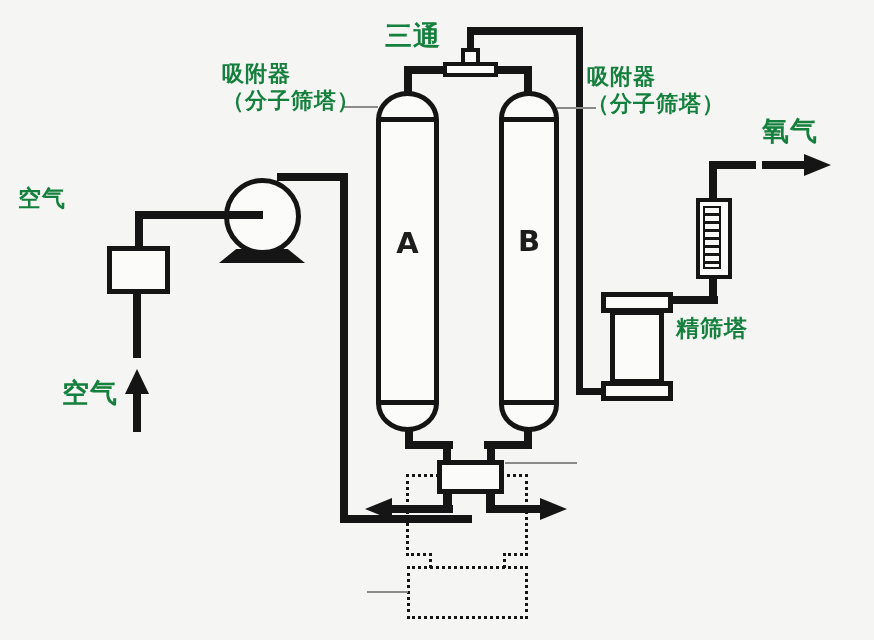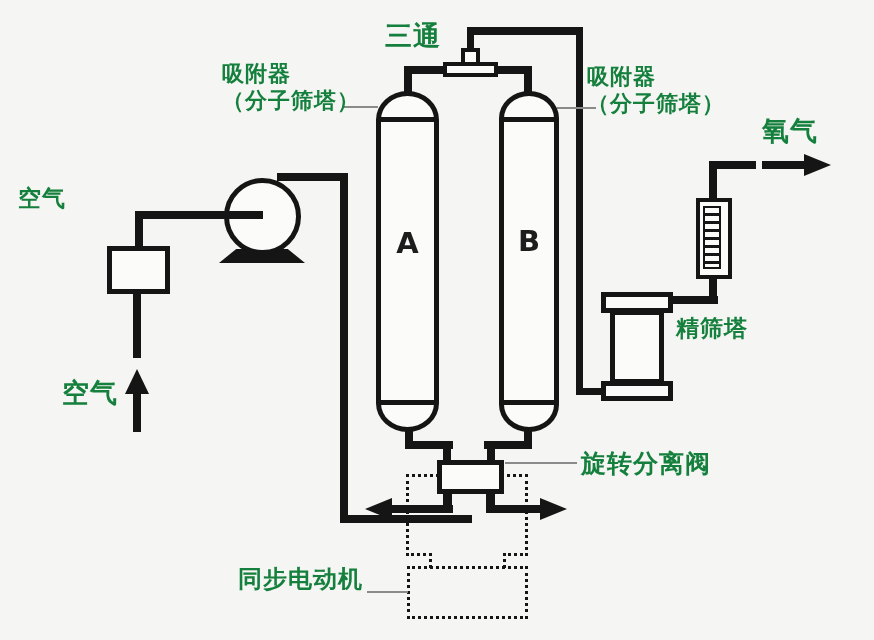--- a/index.html
+++ b/index.html
@@ -122,21 +122,20 @@
   <div class="pipe" style="left:405px;top:441px;width:48px;height:8px;"></div>
   <div class="pipe" style="left:443px;top:441px;width:8px;height:24px;"></div>
   <div class="pipe" style="left:524px;top:428px;width:8px;height:21px;"></div>
   <div class="pipe" style="left:484px;top:441px;width:48px;height:8px;"></div>
   <div class="pipe" style="left:487px;top:441px;width:8px;height:24px;"></div>
 
   <div class="box" style="left:437px;top:460px;width:67px;height:34px;"></div>
   <div class="pipe" style="left:443px;top:490px;width:9px;height:23px;"></div>
   <div class="pipe" style="left:486px;top:490px;width:9px;height:23px;"></div>
   <div class="leader" style="left:505px;top:462px;width:72px;"></div>
-  <div class="lbl" style="left:581px;top:449px;font-size:25px;">旋转分离阀</div>
 
   <div>
     <div class="pipe" style="left:391px;top:505px;width:62px;height:8px;"></div>
     <div class="head-left" style="left:365px;top:498px;"></div>
   </div>
   <div>
     <div class="pipe" style="left:488px;top:505px;width:55px;height:8px;"></div>
     <div class="head-right" style="left:540px;top:498px;"></div>
   </div>
 
@@ -144,21 +143,20 @@
   <div class="dot-h" style="left:501px;top:474px;width:27px;"></div>
   <div class="dot-v" style="left:406px;top:474px;height:82px;"></div>
   <div class="dot-v" style="left:525px;top:474px;height:82px;"></div>
   <div class="dot-h" style="left:406px;top:553px;width:26px;"></div>
   <div class="dot-v" style="left:429px;top:553px;height:15px;"></div>
   <div class="dot-h" style="left:503px;top:553px;width:25px;"></div>
   <div class="dot-v" style="left:503px;top:553px;height:15px;"></div>
   <div class="abs" style="left:407px;top:566px;width:121px;height:53px;border:3px dotted #151515;box-sizing:border-box;"></div>
   <div class="leader" style="left:367px;top:591px;width:41px;"></div>
   <div class="lbl ctr" style="left:238px;top:565px;width:136px;font-size:24px;">
-    <div>同步电动机</div>
   </div>
 
   <div class="box" style="left:610px;top:310px;width:54px;height:74px;"></div>
   <div class="box" style="left:601px;top:292px;width:72px;height:21px;"></div>
   <div class="box" style="left:601px;top:381px;width:72px;height:20px;"></div>
   <div class="lbl" style="left:676px;top:314px;font-size:23px;">精筛塔</div>
 
   <div class="pipe" style="left:671px;top:296px;width:47px;height:8px;"></div>
   <div class="pipe" style="left:709px;top:276px;width:8px;height:28px;"></div>
   <div class="box" style="left:696px;top:198px;width:36px;height:81px;border-width:4px;"></div>

